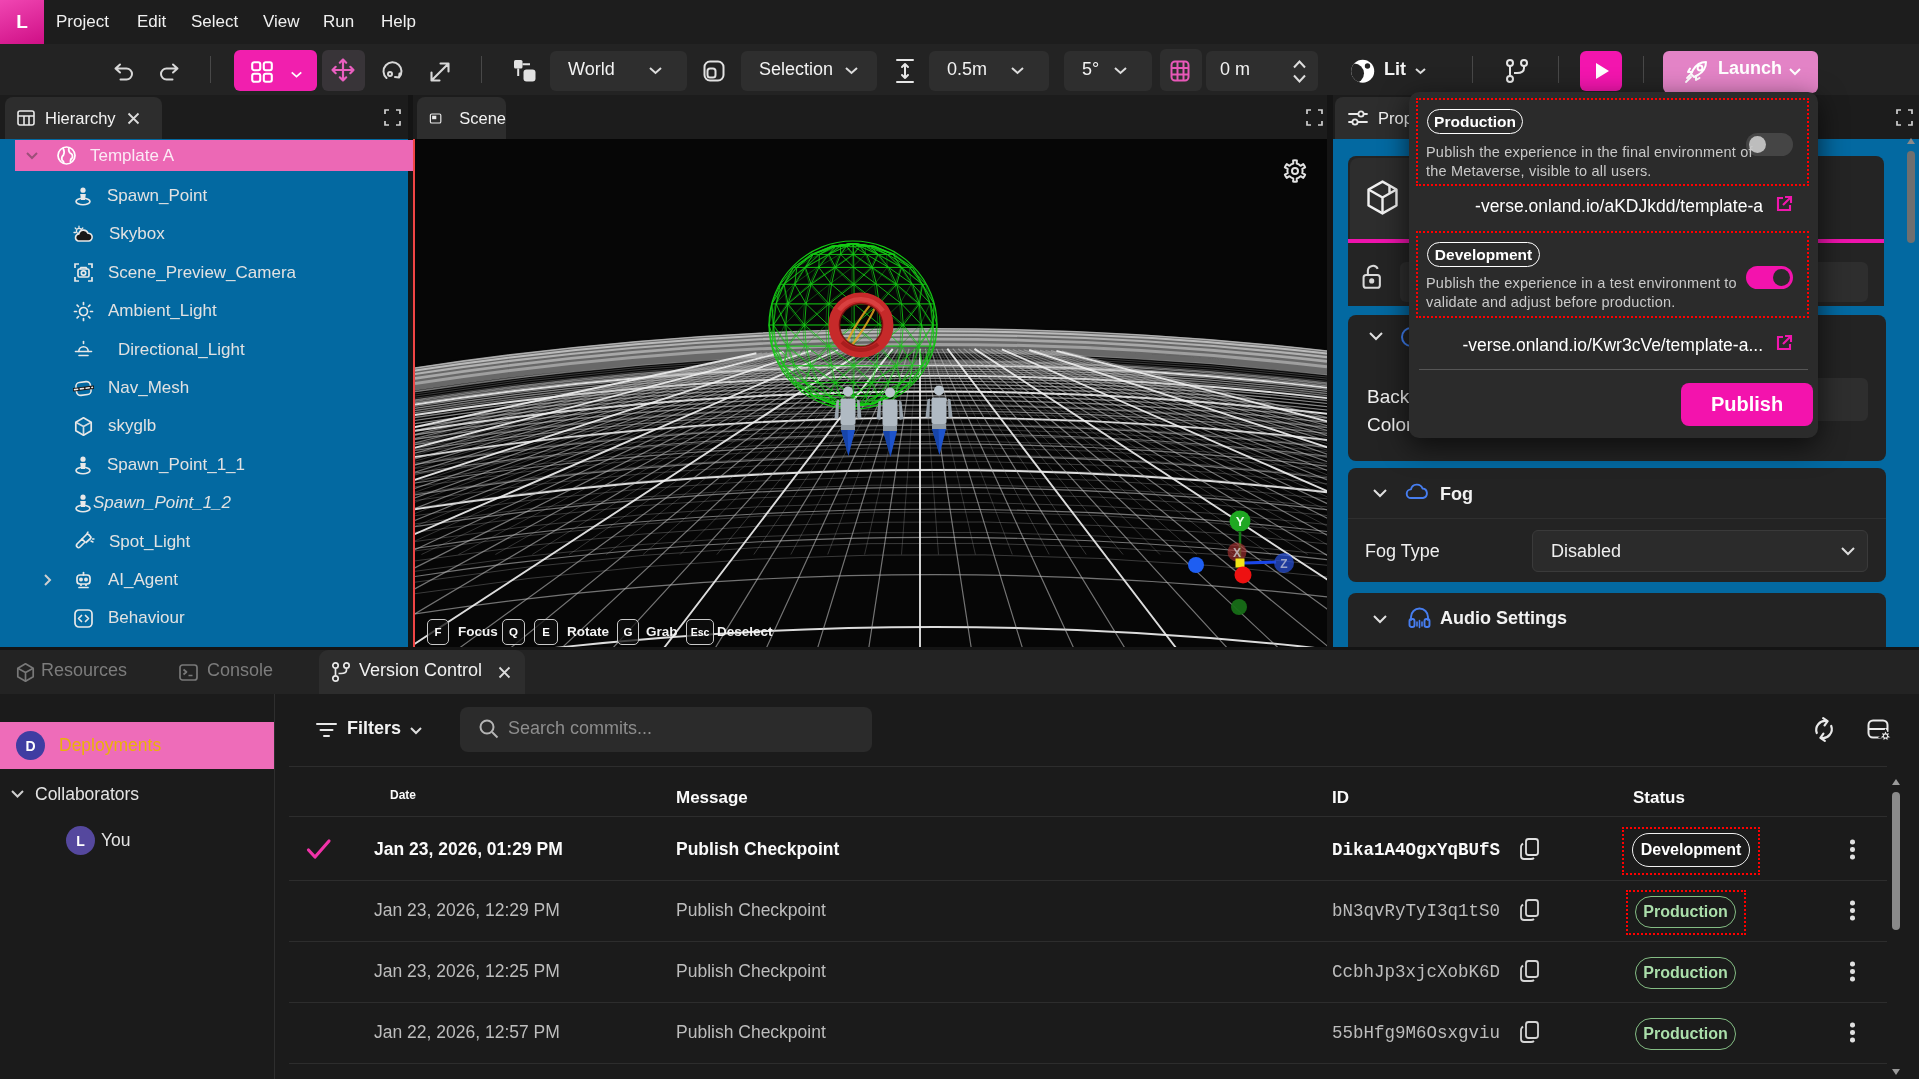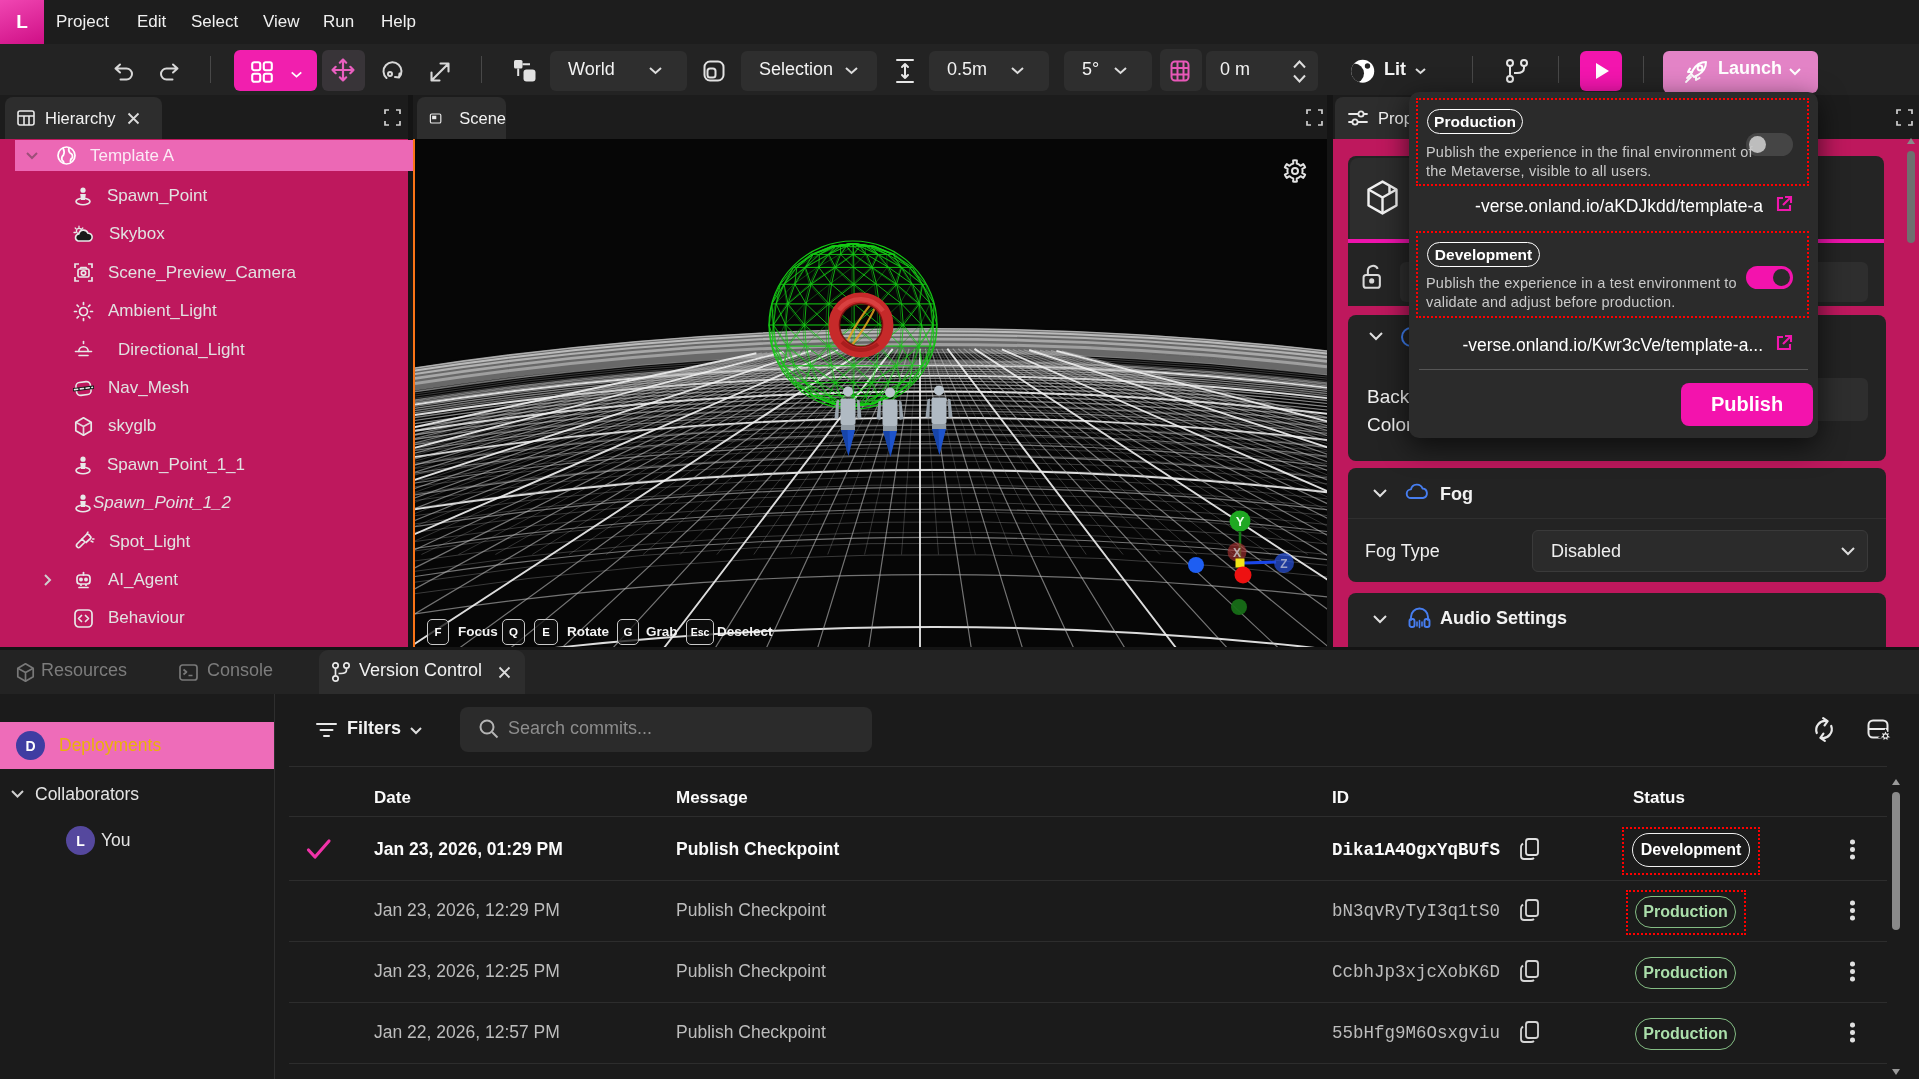--- a/index.html
+++ b/index.html
@@ -5,21 +5,21 @@
 html,body{width:1919px;height:1079px;overflow:hidden;background:#141414;font-family:"Liberation Sans",sans-serif;color:#e8e8e8;}
 #app{position:relative;width:1919px;height:1079px;}
 .abs{position:absolute;}
 #menubar{position:absolute;left:0;top:0;width:1919px;height:44px;background:#1d1d1d;}
 #logo{position:absolute;left:0;top:0;width:44px;height:44px;background:linear-gradient(160deg,#f046b2,#cf0f86);display:flex;align-items:center;justify-content:center;font-size:19px;font-weight:bold;color:#fff;}
 .menuitem{position:absolute;top:0;height:44px;line-height:44px;font-size:17px;color:#f0f0f0;}
 #toolbar{position:absolute;left:0;top:44px;width:1919px;height:51px;background:#232323;}
 .tsep{position:absolute;top:12px;width:1px;height:27px;background:#484848;}
 .tbtn{position:absolute;top:7px;height:40px;border-radius:6px;background:#2e2e2e;}
 .ddtext{position:absolute;font-size:18px;color:#f3f3f3;}
-.tabpane{position:absolute;background:#be185d;}
+.tabpane{position:absolute;background:#0369a1;}
 .tabbar{position:absolute;left:0;top:0;height:44px;background:#1c1c1c;width:100%;}
 .tab{position:absolute;top:2px;height:42px;background:#2d2d2d;display:flex;align-items:center;font-size:16.5px;color:#f2f2f2;border-radius:8px 8px 0 0;}
 .hrow{position:absolute;left:0;width:408px;height:31px;display:flex;align-items:center;font-size:17px;color:#e2e2e2;}
 .keycap{position:absolute;border:1.5px solid #c8c8c8;border-radius:5px;background:rgba(15,15,15,.75);color:#fff;font-size:11.5px;font-weight:bold;display:flex;align-items:center;justify-content:center;}
 .keylbl{position:absolute;color:#f2f2f2;font-size:13.5px;font-weight:bold;}
 .sect{position:absolute;left:15px;width:538px;background:#232323;border-radius:8px;}
 .redrect{position:absolute;border:2px dotted #f00;}
 .ptext{position:absolute;font-size:14.5px;color:#c9c9c9;line-height:18.5px;letter-spacing:0.2px;}
 .spill{display:inline-flex;align-items:center;justify-content:center;border-radius:99px;font-weight:bold;}
 .mono{font-family:"Liberation Mono",monospace;}
@@ -300,21 +300,21 @@
 <div class="hrow" style="top:507.9px;">
 <span style="margin-left:73px;display:inline-flex;">
           <svg width="21" height="21" viewBox="0 0 21 21" fill="none" stroke="#e8e8e8" stroke-width="1.7" stroke-linecap="round" stroke-linejoin="round">
             <rect x="2" y="2" width="17" height="17" rx="4"></rect>
             <path d="M8.5,7.5 L5.5,10.5 L8.5,13.5 M12.5,7.5 L15.5,10.5 L12.5,13.5"></path>
           </svg>
         </span>
 <span style="margin-left:14px;">Behaviour</span>
       </div>
 </div>
-<div id="scene" class="tabpane" style="left:413px;top:95px;width:914px;height:552px;background:#f97316;">
+<div id="scene" class="tabpane" style="left:413px;top:95px;width:914px;height:552px;background:#ef4444;">
 <div class="tabbar"></div>
 <div class="tab" style="left:4px;width:89px;">
 <svg style="margin-left:12px;" width="19" height="19" viewBox="0 0 19 19" fill="none" stroke="#e8e8e8" stroke-width="1.7">
           <rect x="2" y="3" width="15" height="13" rx="2"></rect>
           <rect x="4.5" y="5.5" width="6" height="5" fill="#e8e8e8" stroke="none"></rect>
         </svg>
 <span style="margin-left:17px;">Scene</span>
       </div>
 <svg class="abs" style="left:893px;top:14px;" width="17" height="17" viewBox="0 0 17 17" fill="none" stroke="#cfcfcf" stroke-width="1.7">
         <path d="M1,5 L1,1 L5,1 M12,1 L16,1 L16,5 M16,12 L16,16 L12,16 M5,16 L1,16 L1,12"></path>
@@ -555,21 +555,21 @@
   <svg class="abs" style="left:1867px;top:68px;" width="26" height="25" viewBox="0 0 26 25" fill="none" stroke="#e8e8e8" stroke-width="2">
         <rect x="1.5" y="2.5" width="19" height="17" rx="4.5"></rect>
         <path d="M1.5,11 L20.5,11"></path>
         <g>
           <path d="M18.5,11.8 L20.0,14.9 L23.3,14.1 L21.8,17.2 L24.5,19.4 L21.2,20.1 L21.2,23.6 L18.5,21.4 L15.8,23.6 L15.8,20.1 L12.5,19.4 L15.2,17.2 L13.7,14.1 L17.0,14.9 Z" fill="#e8e8e8" stroke="#1b1b1b" stroke-width="1.4"></path>
           <circle cx="18.5" cy="18" r="1.6" fill="#1b1b1b" stroke="none"></circle>
         </g>
       </svg>
 
   <div class="trline" style="left:289px;top:116px;width:1598px;"></div>
-  <div class="cell cellw" style="left:374px;top:138px;font-size:17px;">Date</div>
+  <div class="cell cellw" style="left:390px;top:138px;font-size:12px;">Date</div>
   <div class="cell cellw" style="left:676px;top:138px;font-size:17px;">Message</div>
   <div class="cell cellw" style="left:1332px;top:138px;font-size:17px;">ID</div>
   <div class="cell cellw" style="left:1633px;top:138px;font-size:17px;">Status</div>
   <div class="trline" style="left:289px;top:166px;width:1598px;"></div>
   <div class="trline" style="left:289px;top:230px;width:1598px;"></div>
   <div class="trline" style="left:289px;top:291px;width:1598px;"></div>
   <div class="trline" style="left:289px;top:352px;width:1598px;"></div>
   <div class="trline" style="left:289px;top:413px;width:1598px;"></div>
   <svg class="abs" style="left:306px;top:188px;" width="26" height="22" viewBox="0 0 26 22" fill="none" stroke="#f032a8" stroke-width="3.2" stroke-linecap="round" stroke-linejoin="round">
         <path d="M2.5,12 L9,19 L23,3"></path>

